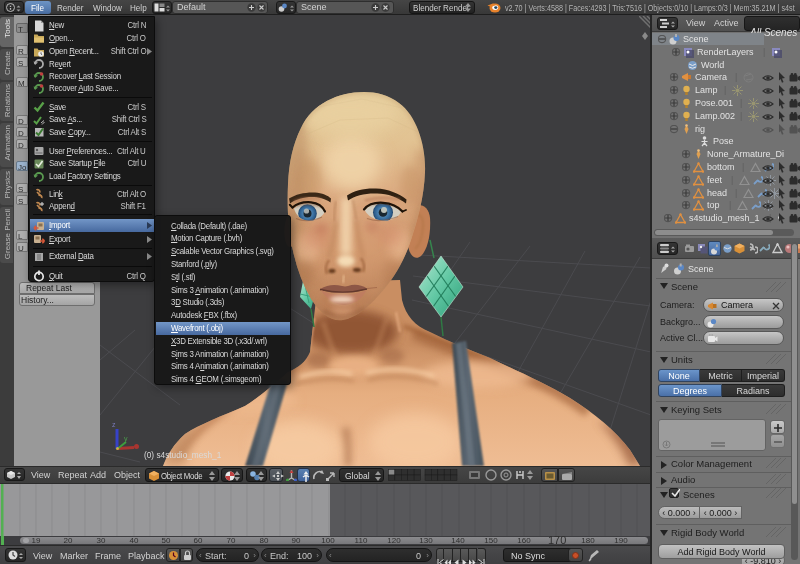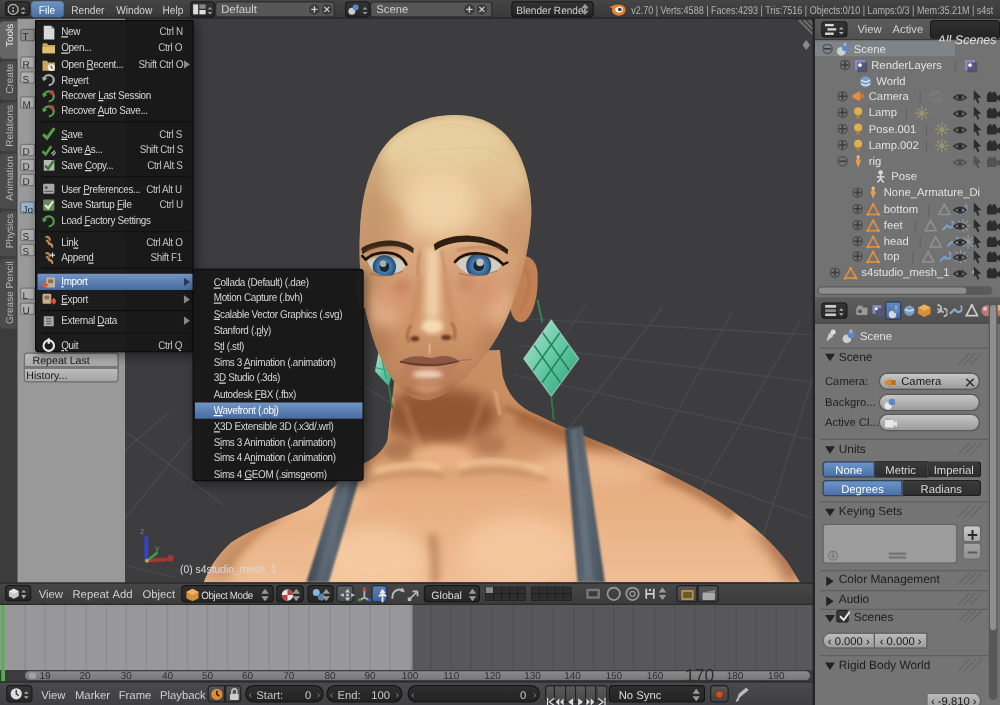--- a/index.html
+++ b/index.html
@@ -521,21 +521,21 @@
       <span class="abs" style="left:223px;top:0px;width:16px;text-align:center;color:#2e2e2e;font-size:8px;line-height:9px;">70</span>
       <span class="abs" style="left:256px;top:0px;width:16px;text-align:center;color:#2e2e2e;font-size:8px;line-height:9px;">80</span>
       <span class="abs" style="left:288px;top:0px;width:16px;text-align:center;color:#2e2e2e;font-size:8px;line-height:9px;">90</span>
       <span class="abs" style="left:320px;top:0px;width:16px;text-align:center;color:#2e2e2e;font-size:8px;line-height:9px;">100</span>
       <span class="abs" style="left:353px;top:0px;width:16px;text-align:center;color:#2e2e2e;font-size:8px;line-height:9px;">110</span>
       <span class="abs" style="left:386px;top:0px;width:16px;text-align:center;color:#2e2e2e;font-size:8px;line-height:9px;">120</span>
       <span class="abs" style="left:418px;top:0px;width:16px;text-align:center;color:#2e2e2e;font-size:8px;line-height:9px;">130</span>
       <span class="abs" style="left:450px;top:0px;width:16px;text-align:center;color:#2e2e2e;font-size:8px;line-height:9px;">140</span>
       <span class="abs" style="left:483px;top:0px;width:16px;text-align:center;color:#2e2e2e;font-size:8px;line-height:9px;">150</span>
       <span class="abs" style="left:516px;top:0px;width:16px;text-align:center;color:#2e2e2e;font-size:8px;line-height:9px;">160</span>
-      <span class="abs" style="left:548px;top:0px;width:16px;text-align:center;color:#2e2e2e;font-size:14px;line-height:9px;">170</span>
+      <span class="abs" style="left:548px;top:0px;width:16px;text-align:center;color:#2e2e2e;font-size:11px;line-height:9px;">170</span>
       <span class="abs" style="left:580px;top:0px;width:16px;text-align:center;color:#2e2e2e;font-size:8px;line-height:9px;">180</span>
       <span class="abs" style="left:613px;top:0px;width:16px;text-align:center;color:#2e2e2e;font-size:8px;line-height:9px;">190</span>
     </div>
 
     <div class="abs" style="left:0;top:62px;width:651px;height:19px;background:linear-gradient(#4a4a4c,#3f3f41);border-top:1px solid #2a2a2a;">
       <div class="abs darkbtn" style="left:5px;top:2px;width:21px;height:14px;"></div>
       <svg class="abs" style="left:8px;top:4px;" width="16" height="10">
           <circle cx="5" cy="5" r="4.5" fill="#ddd"></circle>
           <path d="M5,2 L5,5 L7,6.5" stroke="#444" stroke-width="1.2" fill="none"></path>
           <path d="M13,3 L15,5 L11,5 Z M13,9 L11,7 L15,7 Z" fill="#aaa"></path>
@@ -596,21 +596,21 @@
       <div class="abs" style="left:469.20000000000005px;top:2px;width:8.3px;height:14px;background:linear-gradient(#5a5a5a,#474747);border:1px solid #222;border-left:none;border-radius:0;">
           <span class="abs" style="left:0px;top:3px;"><svg width="7" height="7">
               <path d="M3.5,0.5 L6.5,3.5 L3.5,6.5 Z M0,0.5 L3,3.5 L0,6.5 Z" fill="#ddd"></path>
             </svg></span>
         </div>
       <div class="abs" style="left:477.50000000000006px;top:2px;width:8.3px;height:14px;background:linear-gradient(#5a5a5a,#474747);border:1px solid #222;border-left:none;border-radius:0 3px 3px 0;">
           <span class="abs" style="left:0px;top:3px;"><svg width="7" height="7">
               <path d="M6,0 V7 M0.5,0.5 L4.5,3.5 L0.5,6.5" stroke="#ddd" stroke-width="1" fill="none"></path>
             </svg></span>
         </div>
-      <div class="abs" style="left:487px;top:2px;width:77px;height:14px;background:linear-gradient(#2e2e2e,#232323);border:1px solid #151515;border-radius:3px;text-align:center;">
+      <div class="abs" style="left:503px;top:2px;width:77px;height:14px;background:linear-gradient(#2e2e2e,#232323);border:1px solid #151515;border-radius:3px;text-align:center;">
         <span class="abs" style="left:7px;top:2px;color:#ddd;font-size:9px;">No Sync</span>
         <svg class="abs" style="right:2px;top:2px;" width="8" height="10">
             <path d="M4,0 L7,4 L1,4 Z M4,10 L1,6 L7,6 Z" fill="#999"></path>
           </svg>
       </div>
       <div class="abs" style="left:568px;top:2px;width:15px;height:14px;background:linear-gradient(#555,#434343);border:1px solid #222;border-radius:3px;">
         <div class="abs" style="left:3px;top:3px;width:7px;height:7px;border-radius:50%;background:#c85028;border:1px solid #803018;"></div>
       </div>
       <svg class="abs" style="left:586px;top:3px;" width="14" height="13">
           <path d="M3,12 L5,6 L11,1 L13,3 L7,8 Z" fill="#b8b8b8"></path>
@@ -1138,20 +1138,21 @@
         </svg>
     </div>
     <span class="abs" style="left:31px;top:251px;color:#1d1d1d;font-size:9.5px;">Scenes</span>
     <div class="abs" style="left:6px;top:268px;width:42px;height:13px;background:linear-gradient(#bcbcbc,#9d9d9d);border:1px solid #636363;border-radius:7px 0 0 7px;color:#191919;font-size:9px;text-align:center;line-height:12px;">‹ 0.000 ›</div>
     <div class="abs" style="left:48px;top:268px;width:42px;height:13px;background:linear-gradient(#bcbcbc,#9d9d9d);border:1px solid #636363;border-left:none;color:#191919;font-size:9px;text-align:center;line-height:12px;">‹ 0.000 ›</div>
     <div class="abs" style="left:90px;top:268px;width:43px;height:13px;background:linear-gradient(#bcbcbc,#9d9d9d);border:1px solid #636363;border-left:none;border-radius:0 7px 7px 0;color:#191919;font-size:9px;text-align:center;line-height:12px;margin-top:48px;">‹ -9.810 ›</div>
     <div class="abs" style="left:4px;top:286px;width:136px;height:1px;background:#5f5f5f;"></div>
 
     <div class="abs" style="left:8px;top:292px;width:0;height:0;border-left:4px solid transparent;border-right:4px solid transparent;border-top:6px solid #222;"></div>
     <span class="abs" style="left:19px;top:289px;color:#1d1d1d;font-size:9.5px;">Rigid Body World</span>
+    <div class="abs" style="left:6px;top:306px;width:127px;height:15px;background:linear-gradient(#c2c2c2,#9e9e9e);border:1px solid #5e5e5e;border-radius:4px;color:#161616;font-size:9px;text-align:center;line-height:14px;">Add Rigid Body World</div>
 <svg class="abs" style="left:114px;top:44px;opacity:0.55;" width="20" height="10">
         <path d="M0,10 L10,0 M5,10 L15,0 M10,10 L20,0" stroke="#5a5a5a" stroke-width="1"></path>
       </svg>
       <svg class="abs" style="left:114px;top:116px;opacity:0.55;" width="20" height="10">
         <path d="M0,10 L10,0 M5,10 L15,0 M10,10 L20,0" stroke="#5a5a5a" stroke-width="1"></path>
       </svg>
       <svg class="abs" style="left:114px;top:166px;opacity:0.55;" width="20" height="10">
         <path d="M0,10 L10,0 M5,10 L15,0 M10,10 L20,0" stroke="#5a5a5a" stroke-width="1"></path>
       </svg>
       <svg class="abs" style="left:114px;top:220px;opacity:0.55;" width="20" height="10">

